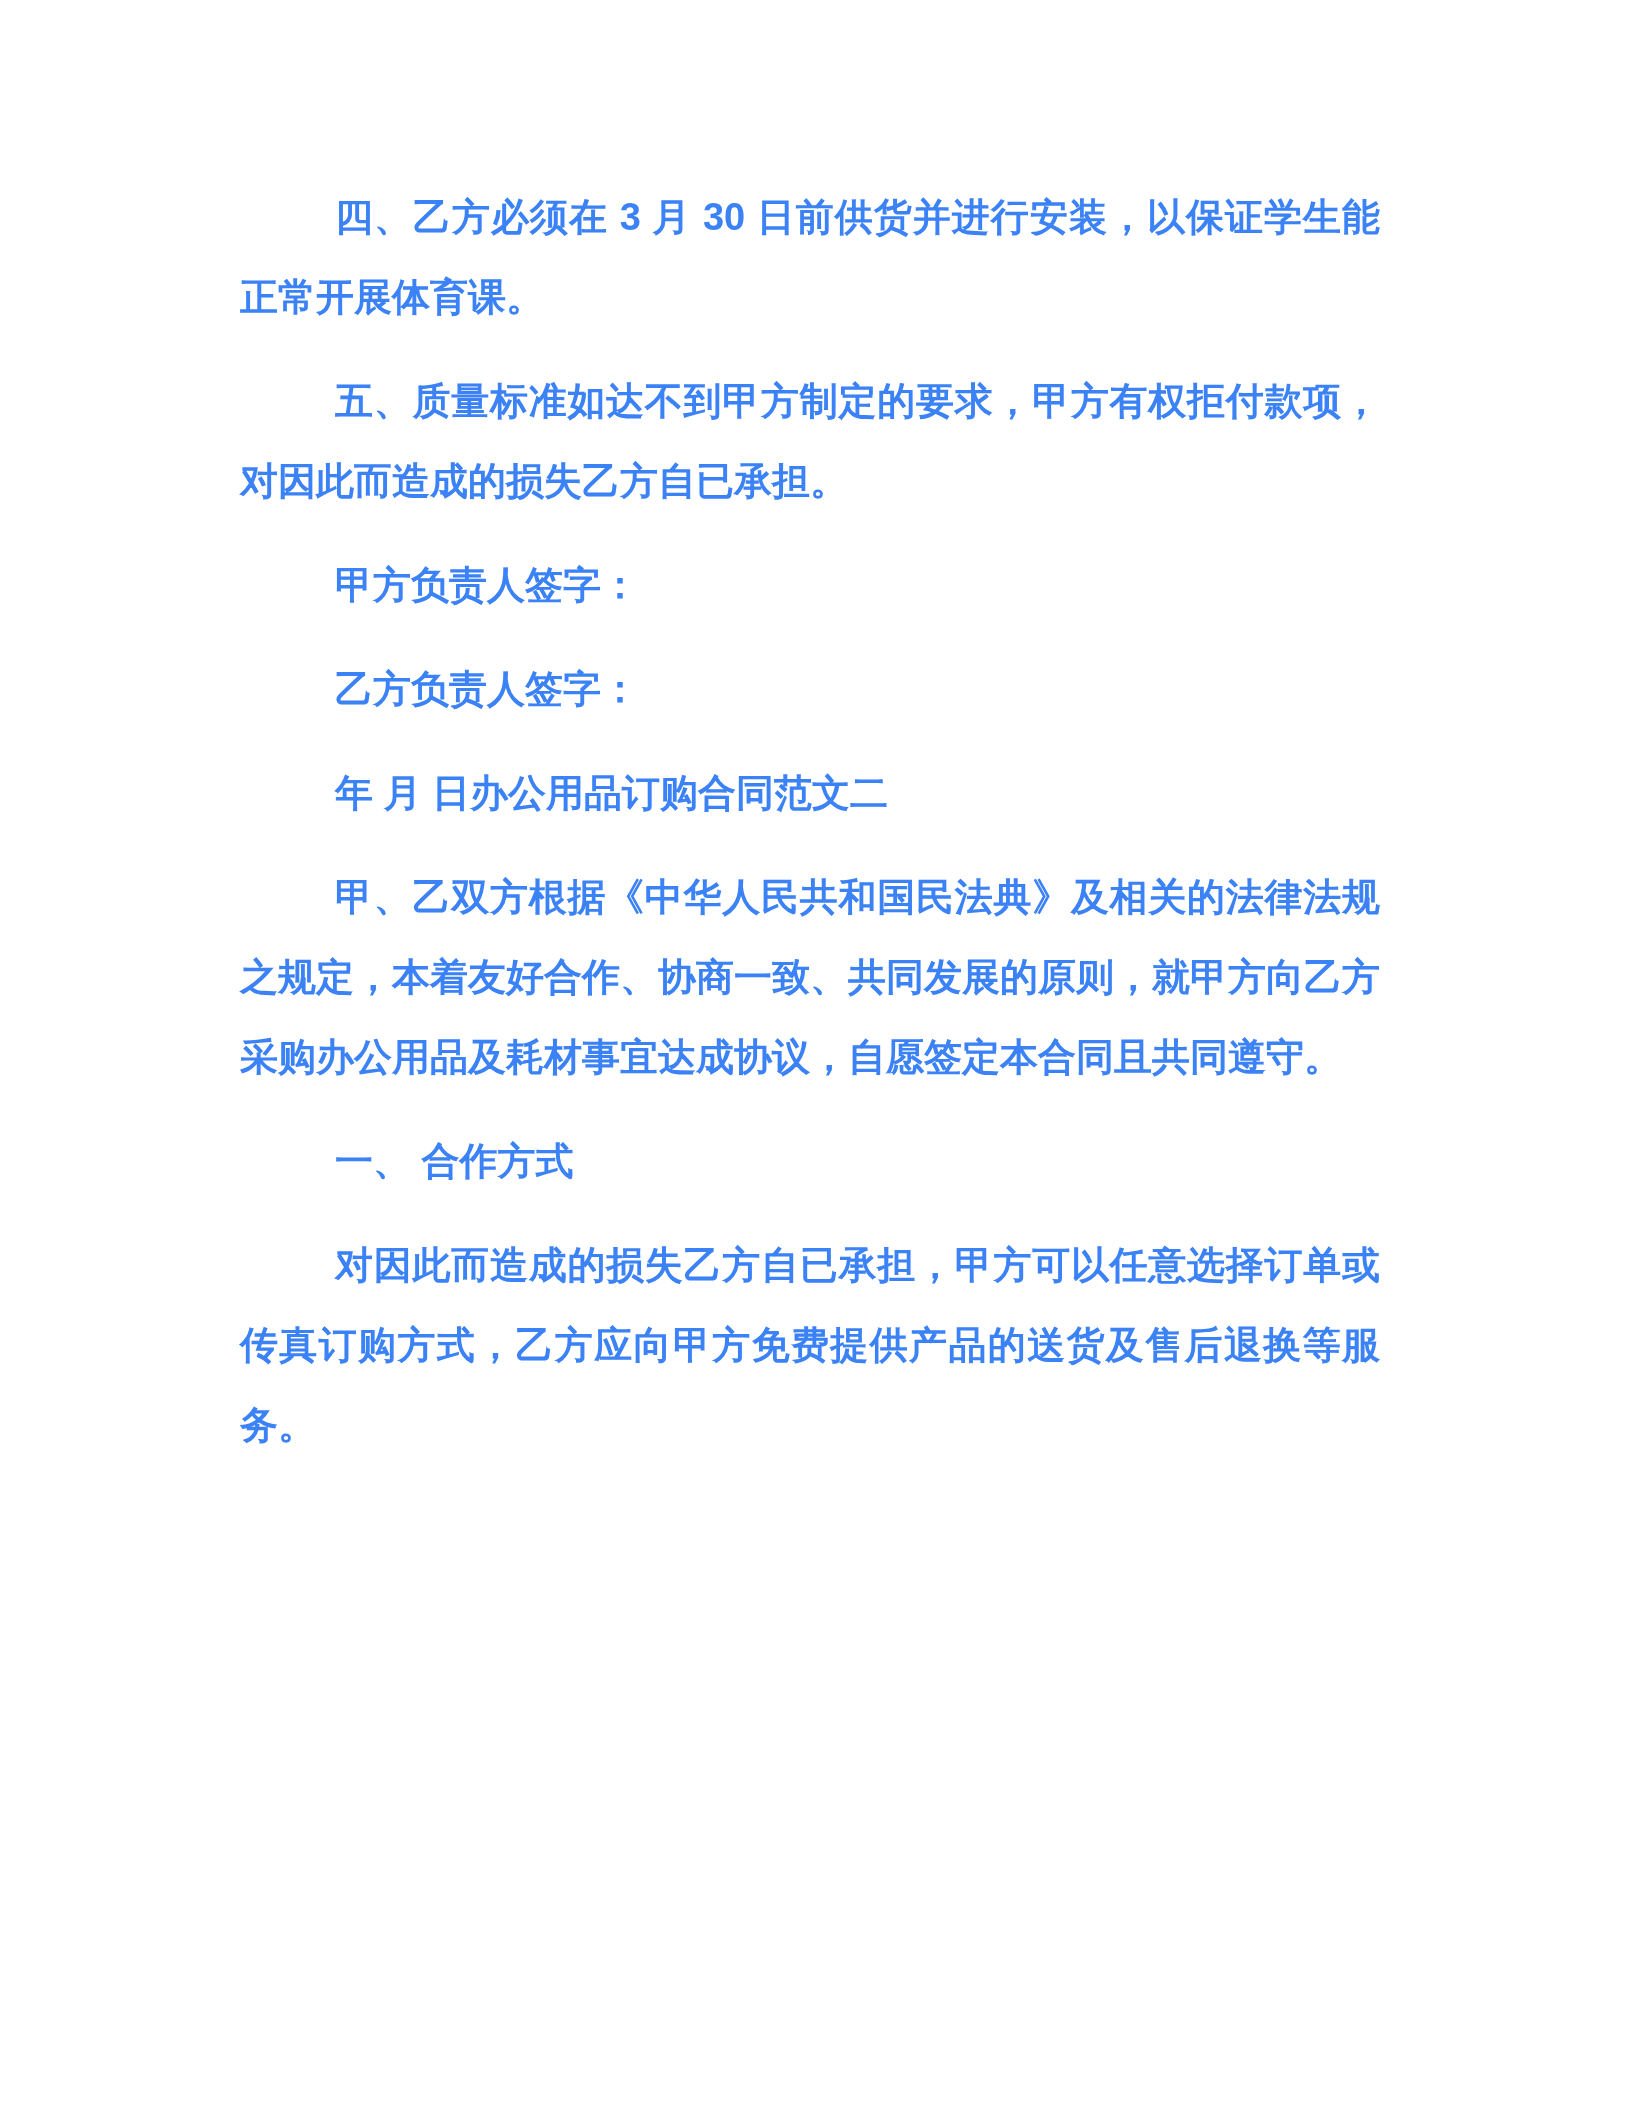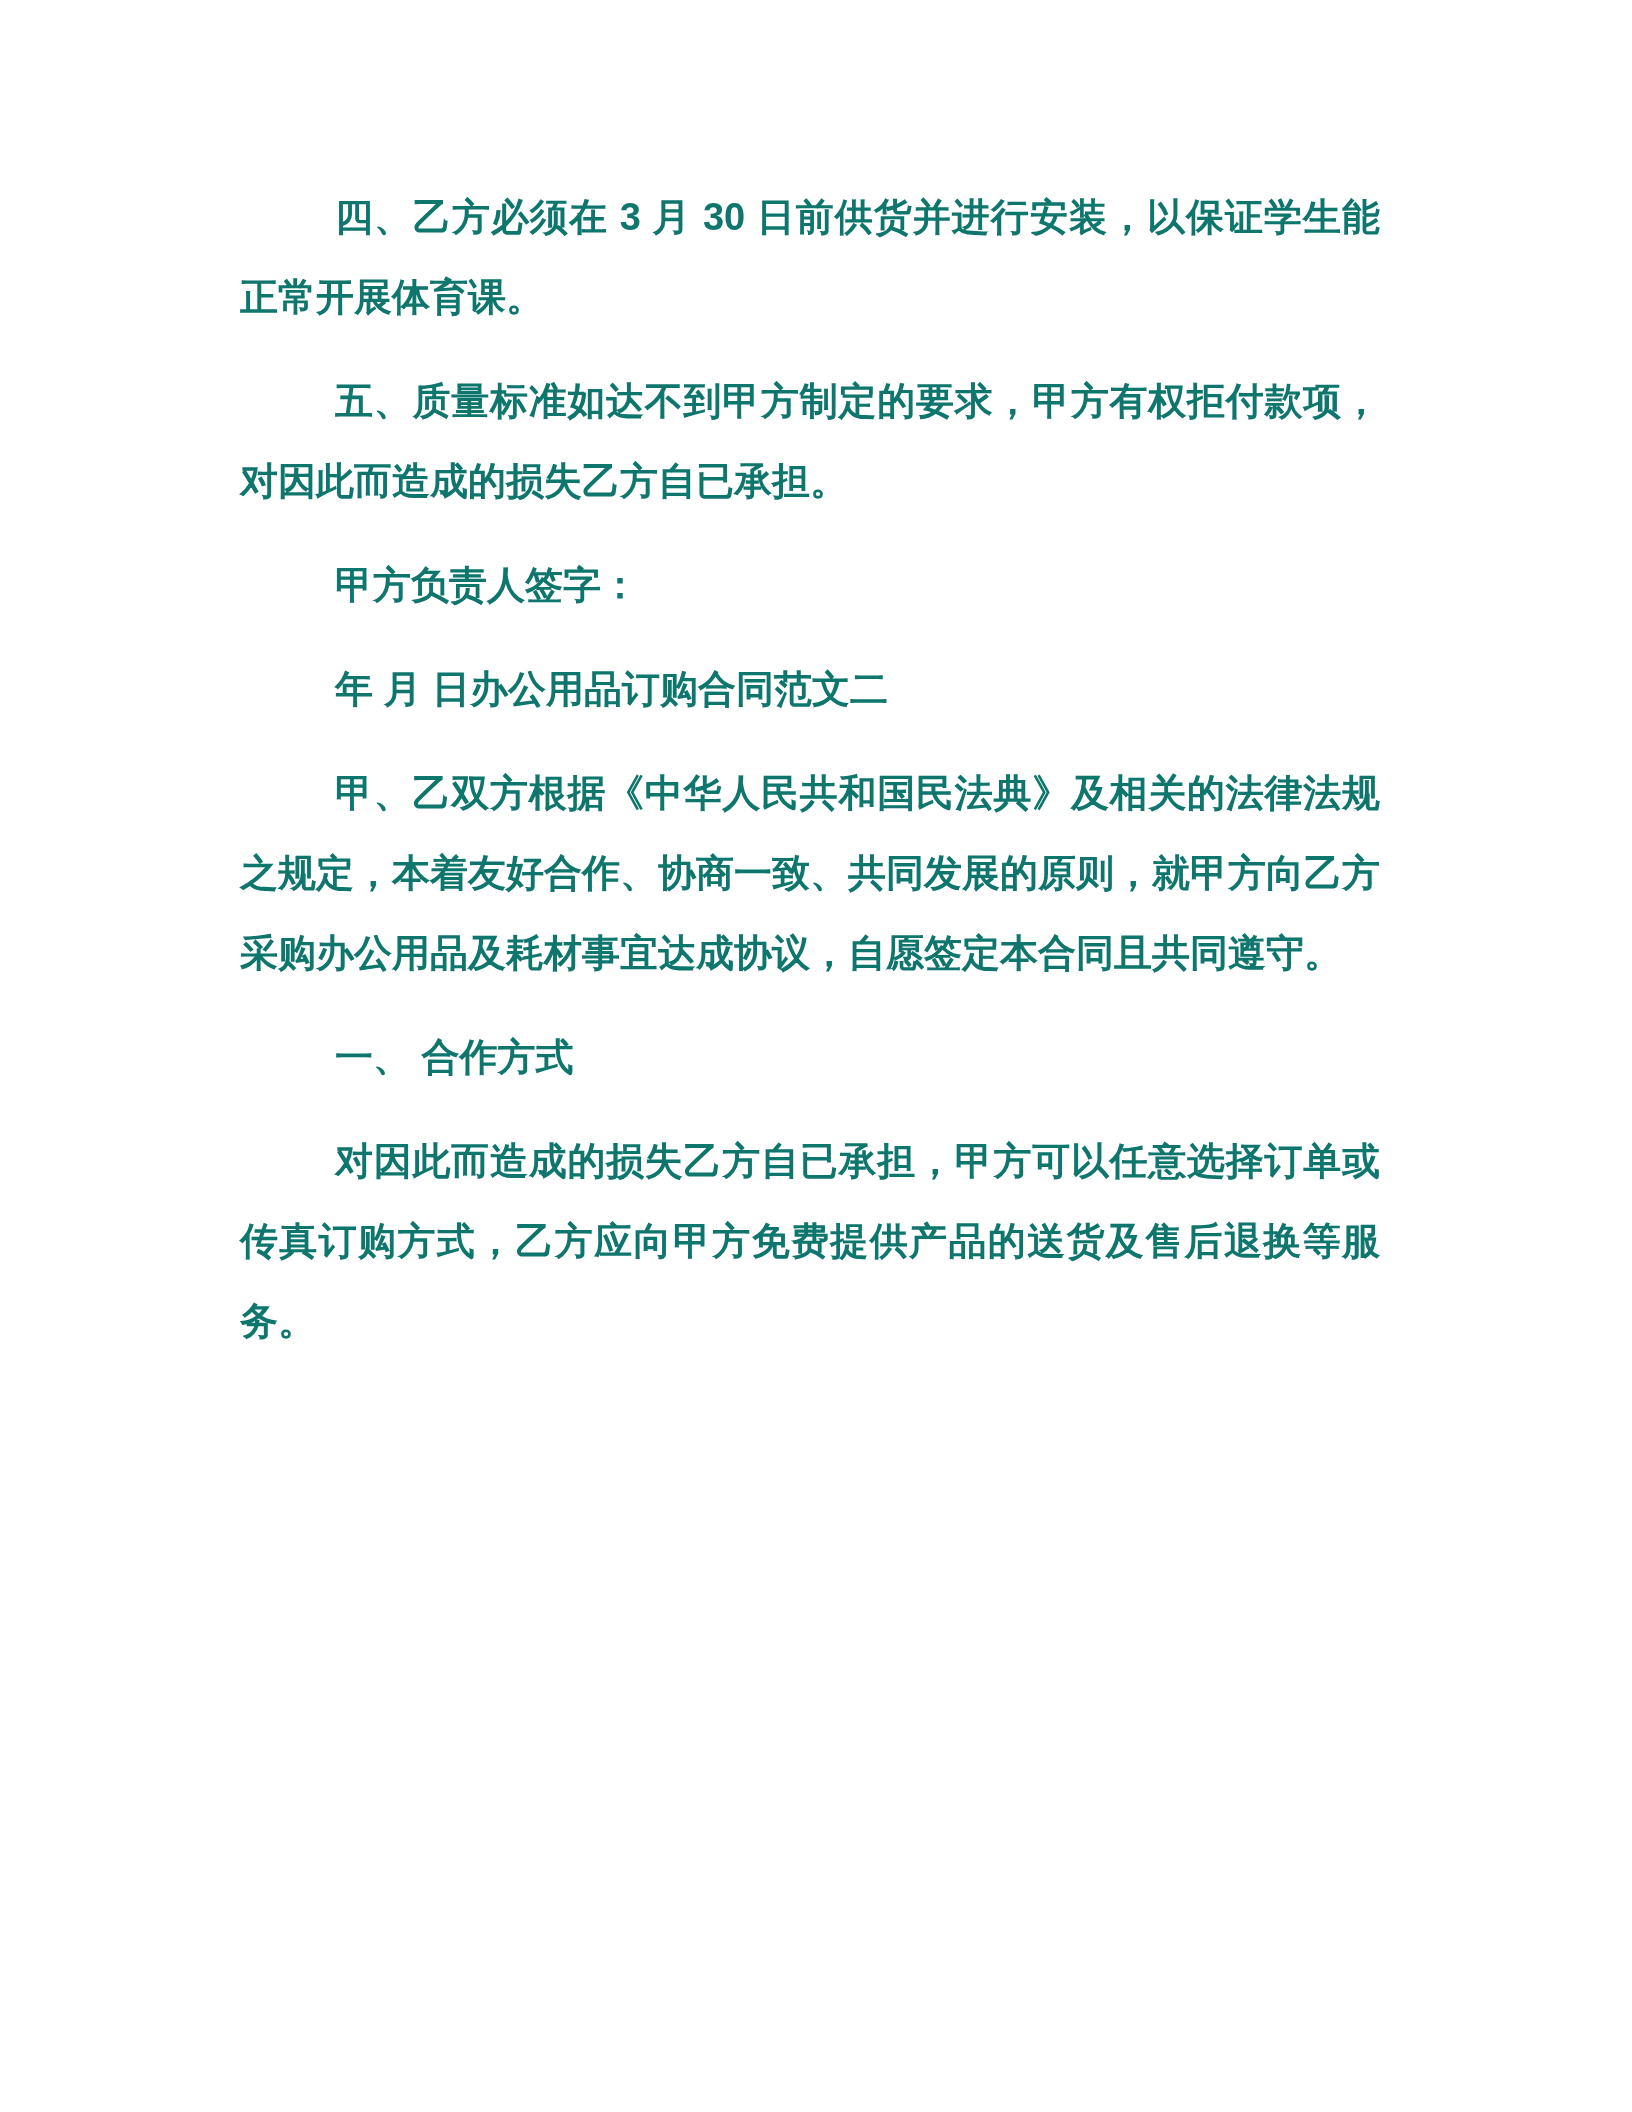--- a/index.html
+++ b/index.html
@@ -16,30 +16,31 @@
     box-sizing: border-box;
     padding: 177px 252px 0 240px;
   }
   .para {
     margin: 0 0 24px 0;
     padding: 0;
     font-family: "Liberation Sans", "DejaVu Sans", sans-serif;
     font-weight: 700;
     font-size: 38px;
     line-height: 80px;
-    color: #0f766e;
+    color: #3b82f6;
     text-align: justify;
     text-indent: 95px;
     word-break: break-all;
   }
 </style>
 </head>
 <body>
 
 <div class="page">
   <p class="para">四、乙方必须在 3 月 30 日前供货并进行安装，以保证学生能正常开展体育课。</p>
   <p class="para">五、质量标准如达不到甲方制定的要求，甲方有权拒付款项，对因此而造成的损失乙方自已承担。</p>
   <p class="para">甲方负责人签字：</p>
+  <p class="para">乙方负责人签字：</p>
   <p class="para">年 月 日办公用品订购合同范文二</p>
   <p class="para">甲、乙双方根据《中华人民共和国民法典》及相关的法律法规之规定，本着友好合作、协商一致、共同发展的原则，就甲方向乙方采购办公用品及耗材事宜达成协议，自愿签定本合同且共同遵守。</p>
   <p class="para">一、 合作方式</p>
   <p class="para">对因此而造成的损失乙方自已承担，甲方可以任意选择订单或传真订购方式，乙方应向甲方免费提供产品的送货及售后退换等服务。</p>
 </div>
 
 </body></html>

